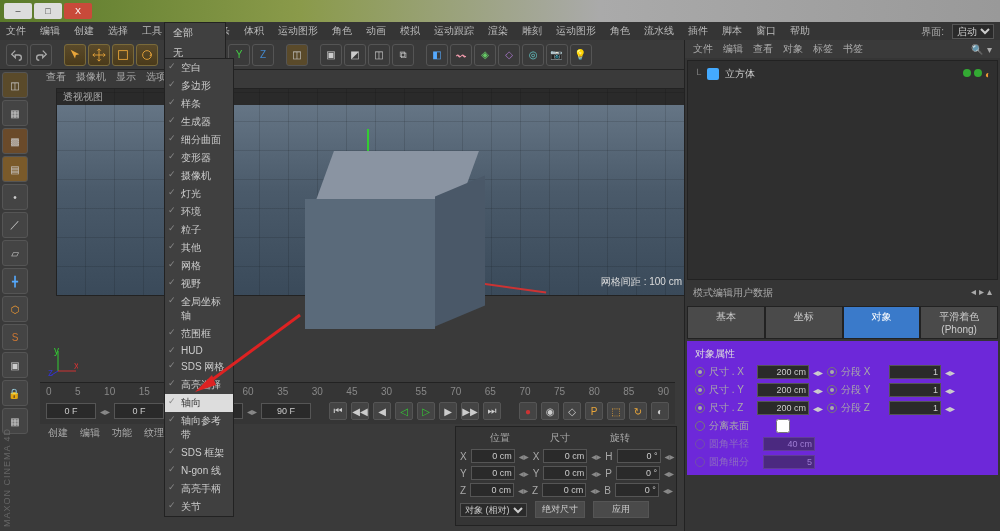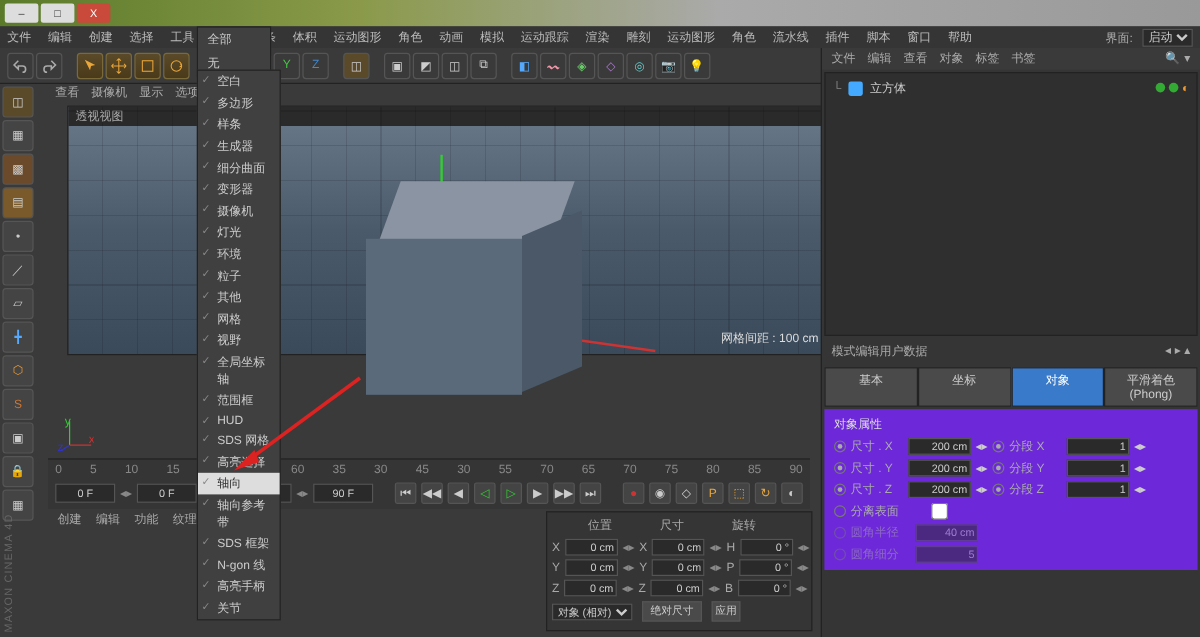--- a/index.html
+++ b/index.html
@@ -355,21 +355,21 @@
         <input value="0 cm" style="">
         <span class="spin">◂▸</span>
         <span class="lab">B</span>
         <input value="0 °" style="">
         <span class="spin">◂▸</span>
       </div>
     </div>
   <div class="row" style="margin-top:4px;gap:8px">
     <select style="background:#2a2a2a;border:1px solid #555;color:#ccc;font-size:9px"><option>对象 (相对)</option></select>
     <button style="background:#4a4a4a;border:1px solid #555;color:#ccc;font-size:9px;padding:1px 6px">绝对尺寸</button>
-    <button style="background:#4a4a4a;border:1px solid #555;color:#ccc;font-size:9px;padding:1px 2px">应用</button>
+    <button style="background:#4a4a4a;border:1px solid #555;color:#ccc;font-size:9px;padding:1px 18px">应用</button>
   </div>
 </div>
 
 <div class="right-area">
   <div class="right-tabs" id="rtabs">
       <span>文件</span>
       <span>编辑</span>
       <span>查看</span>
       <span>对象</span>
       <span>标签</span>

